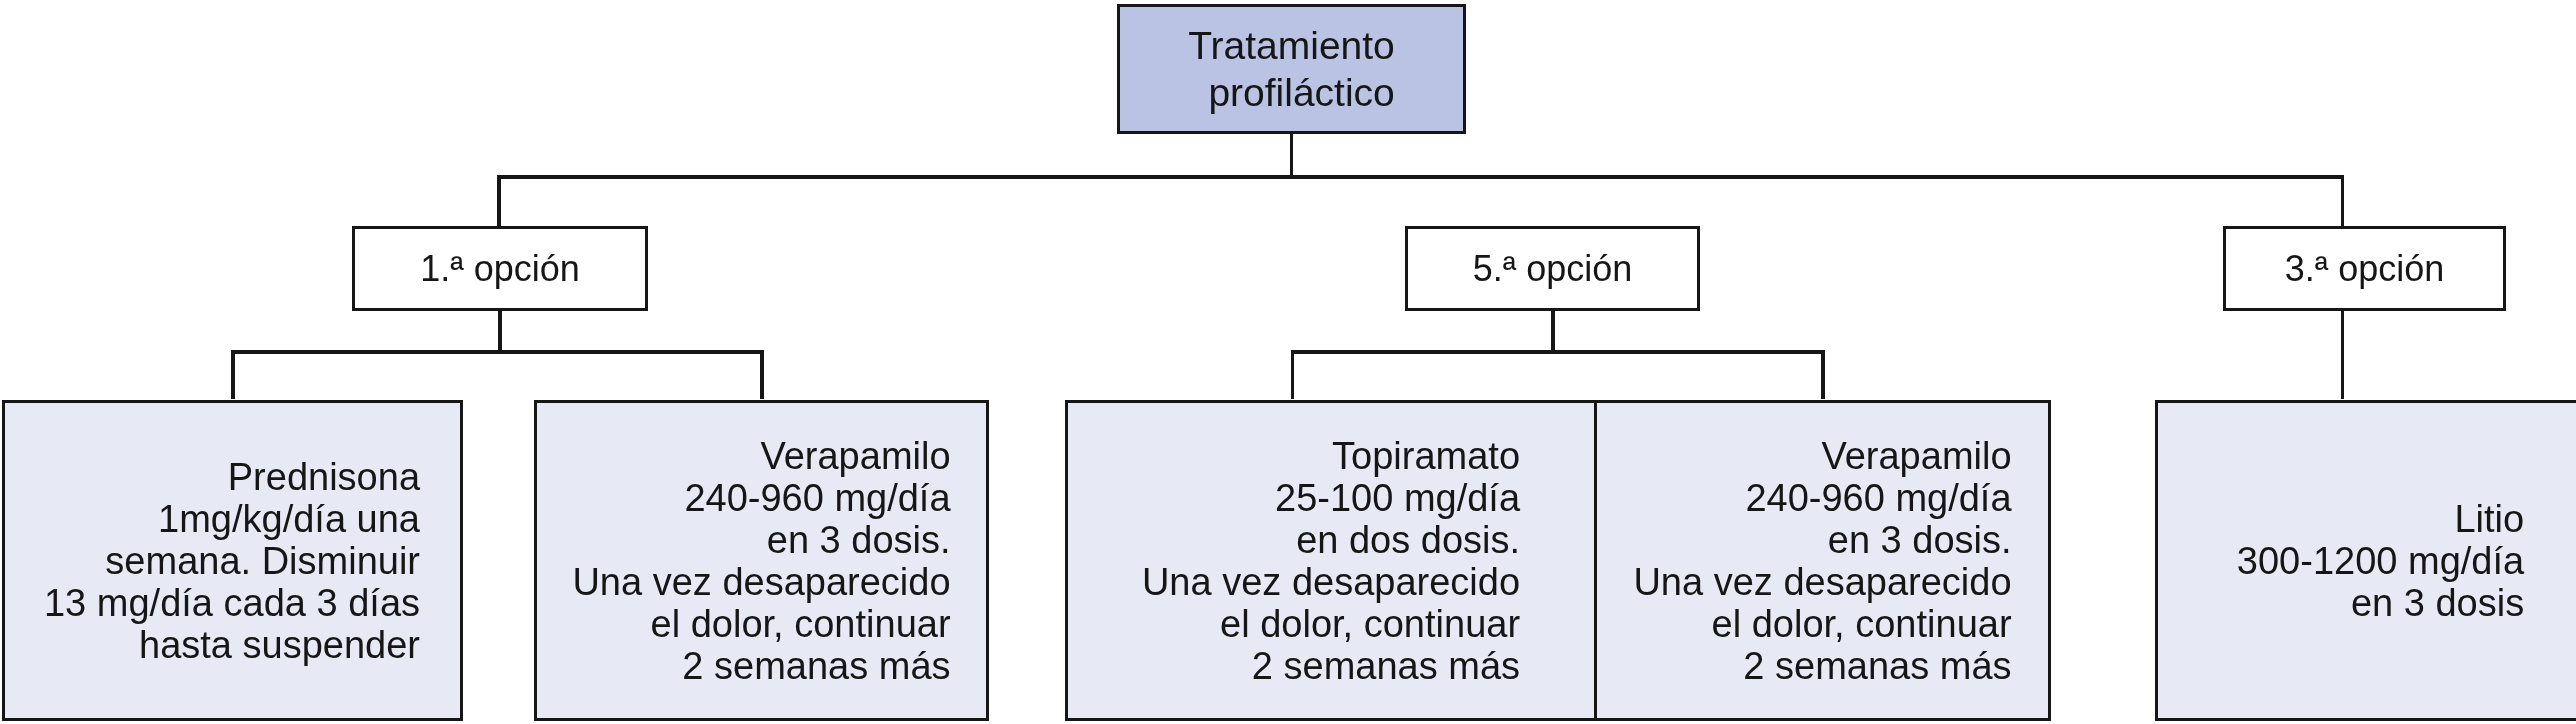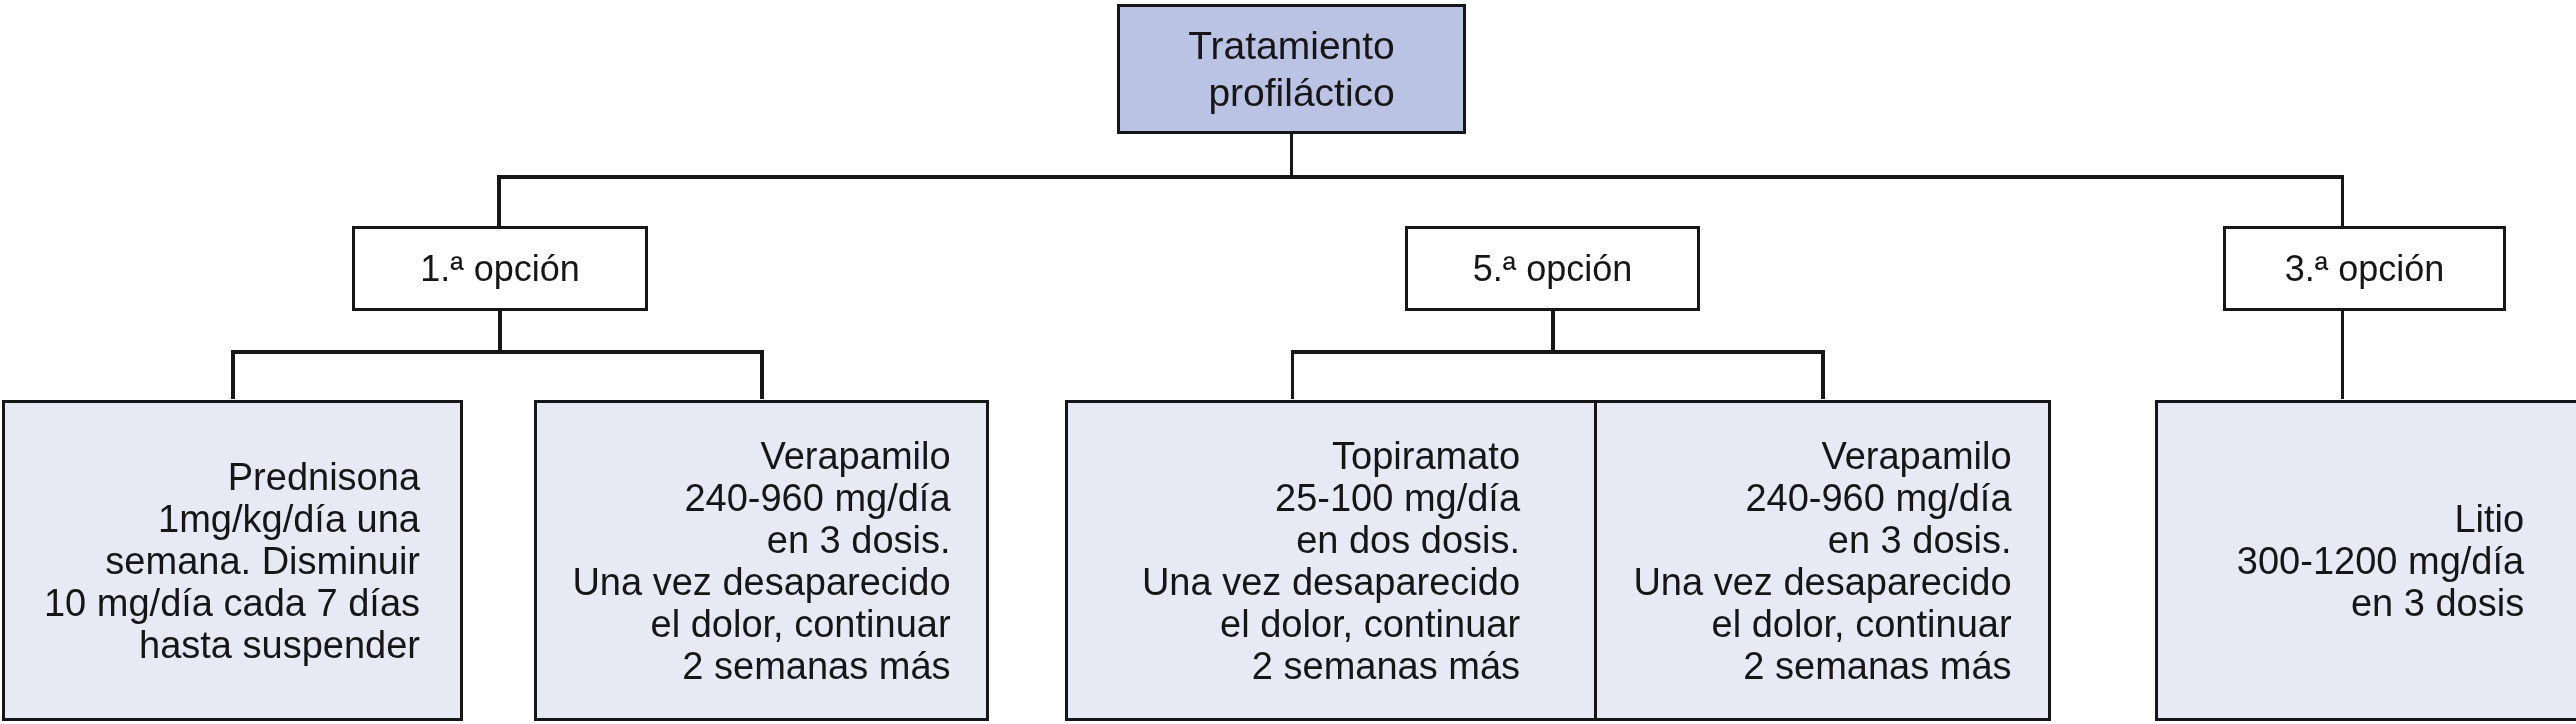--- a/index.html
+++ b/index.html
@@ -91,21 +91,21 @@
 
   <div class="node node-option" id="opt1">1.ª opción</div>
 
   <div class="node node-option" id="opt2">5.ª opción</div>
 
   <div class="node node-option" id="opt3">3.ª opción</div>
 
   <div class="node node-leaf" id="leaf1">Prednisona
 1mg/kg/día una
 semana. Disminuir
-10 mg/día cada 7 días
+13 mg/día cada 3 días
 hasta suspender</div>
 
   <div class="node node-leaf" id="leaf2">Verapamilo
 240-960 mg/día
 en 3 dosis.
 Una vez desaparecido
 el dolor, continuar
 2 semanas más</div>
 
   <div class="node node-leaf" id="leaf3">Topiramato

